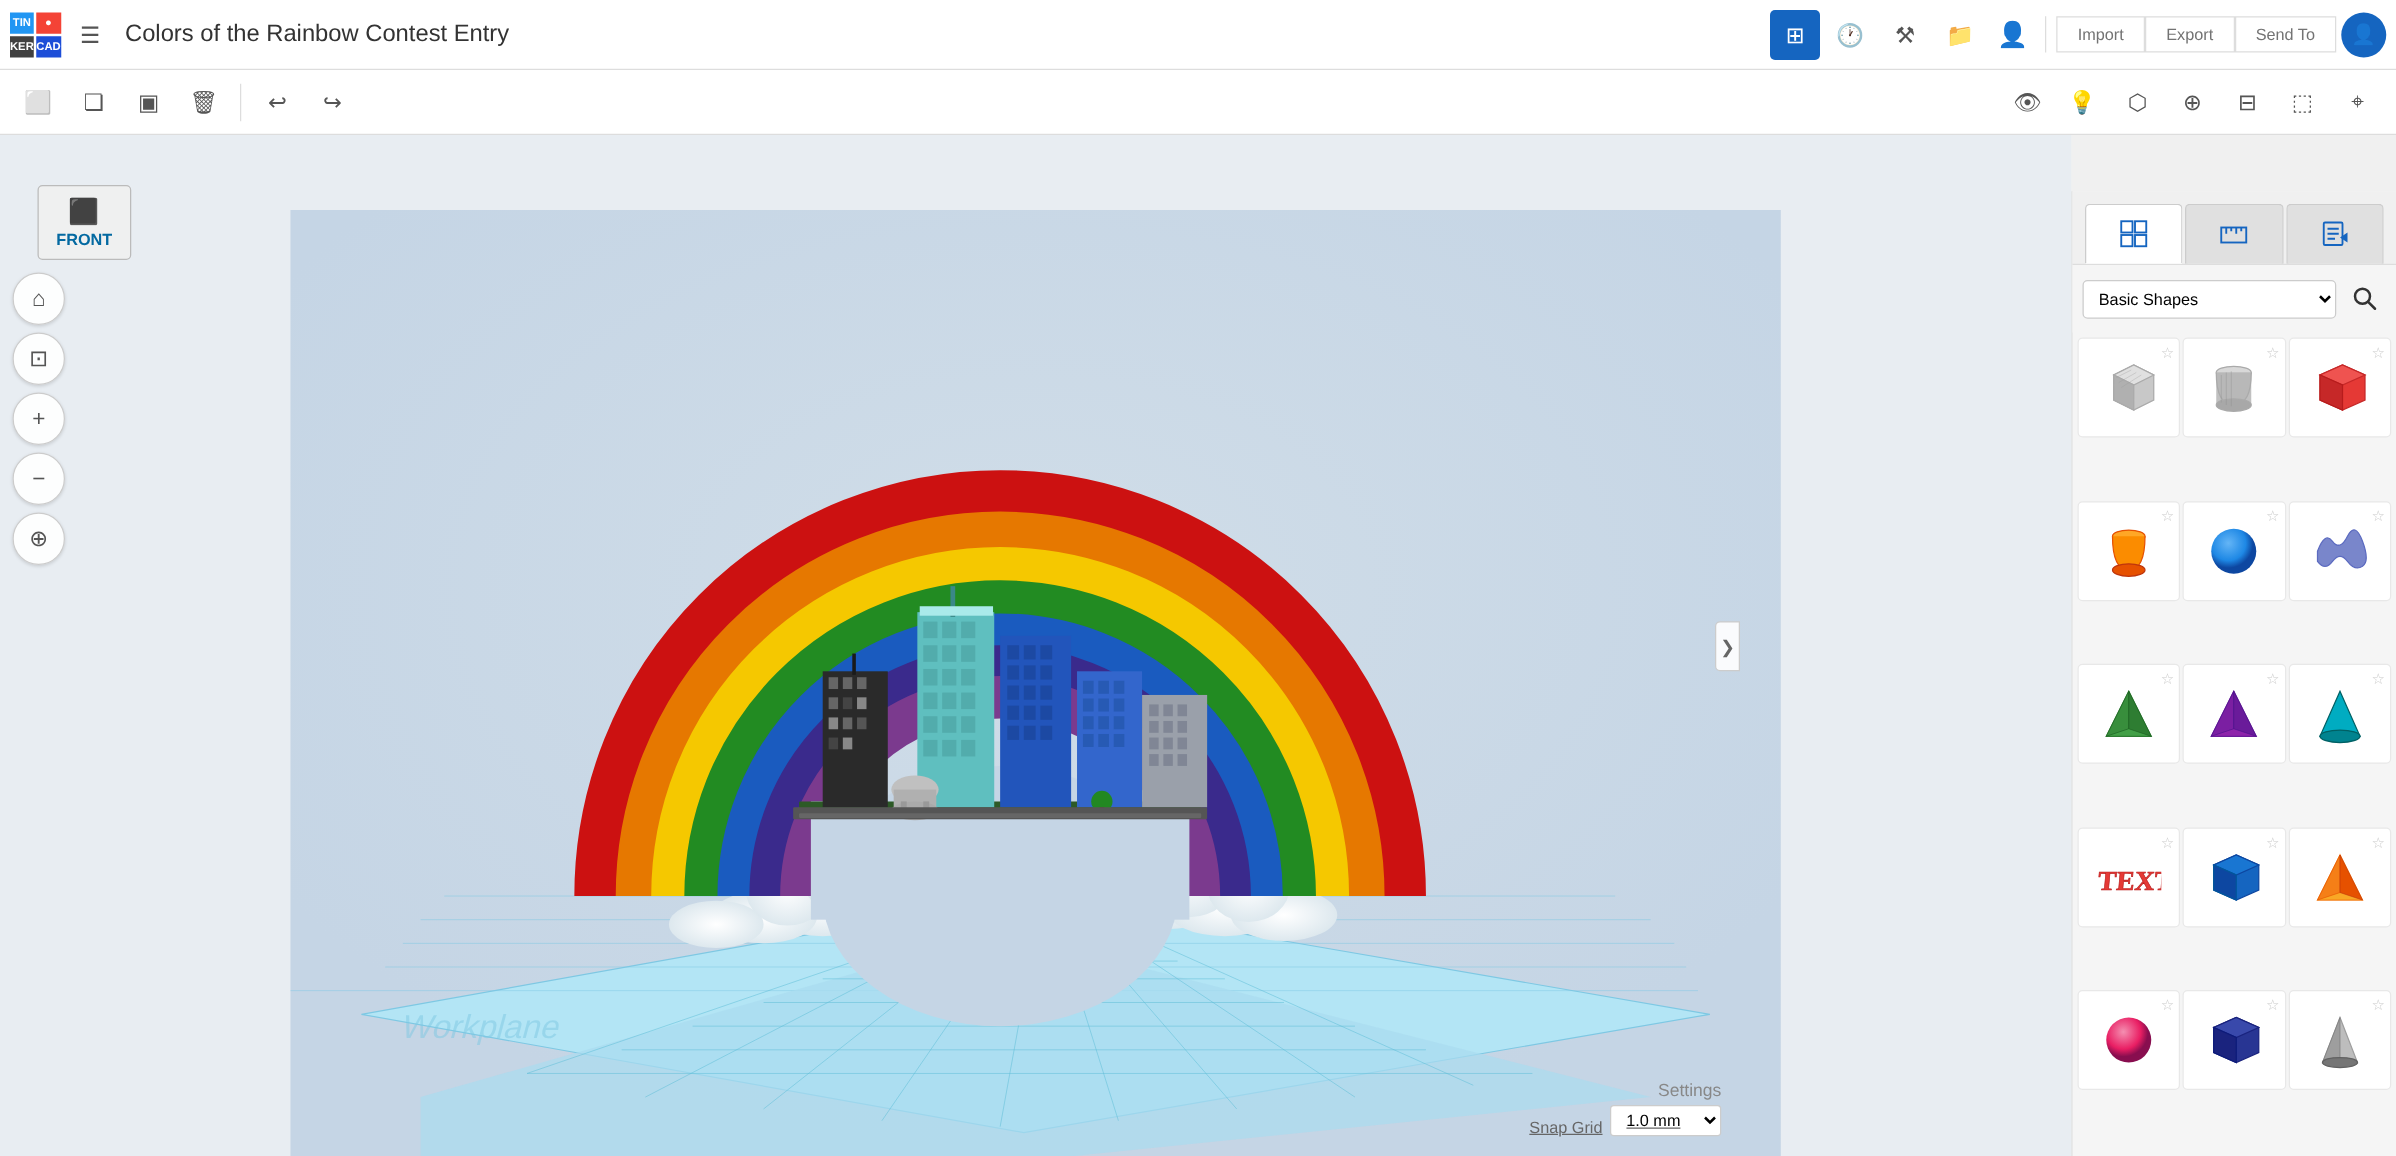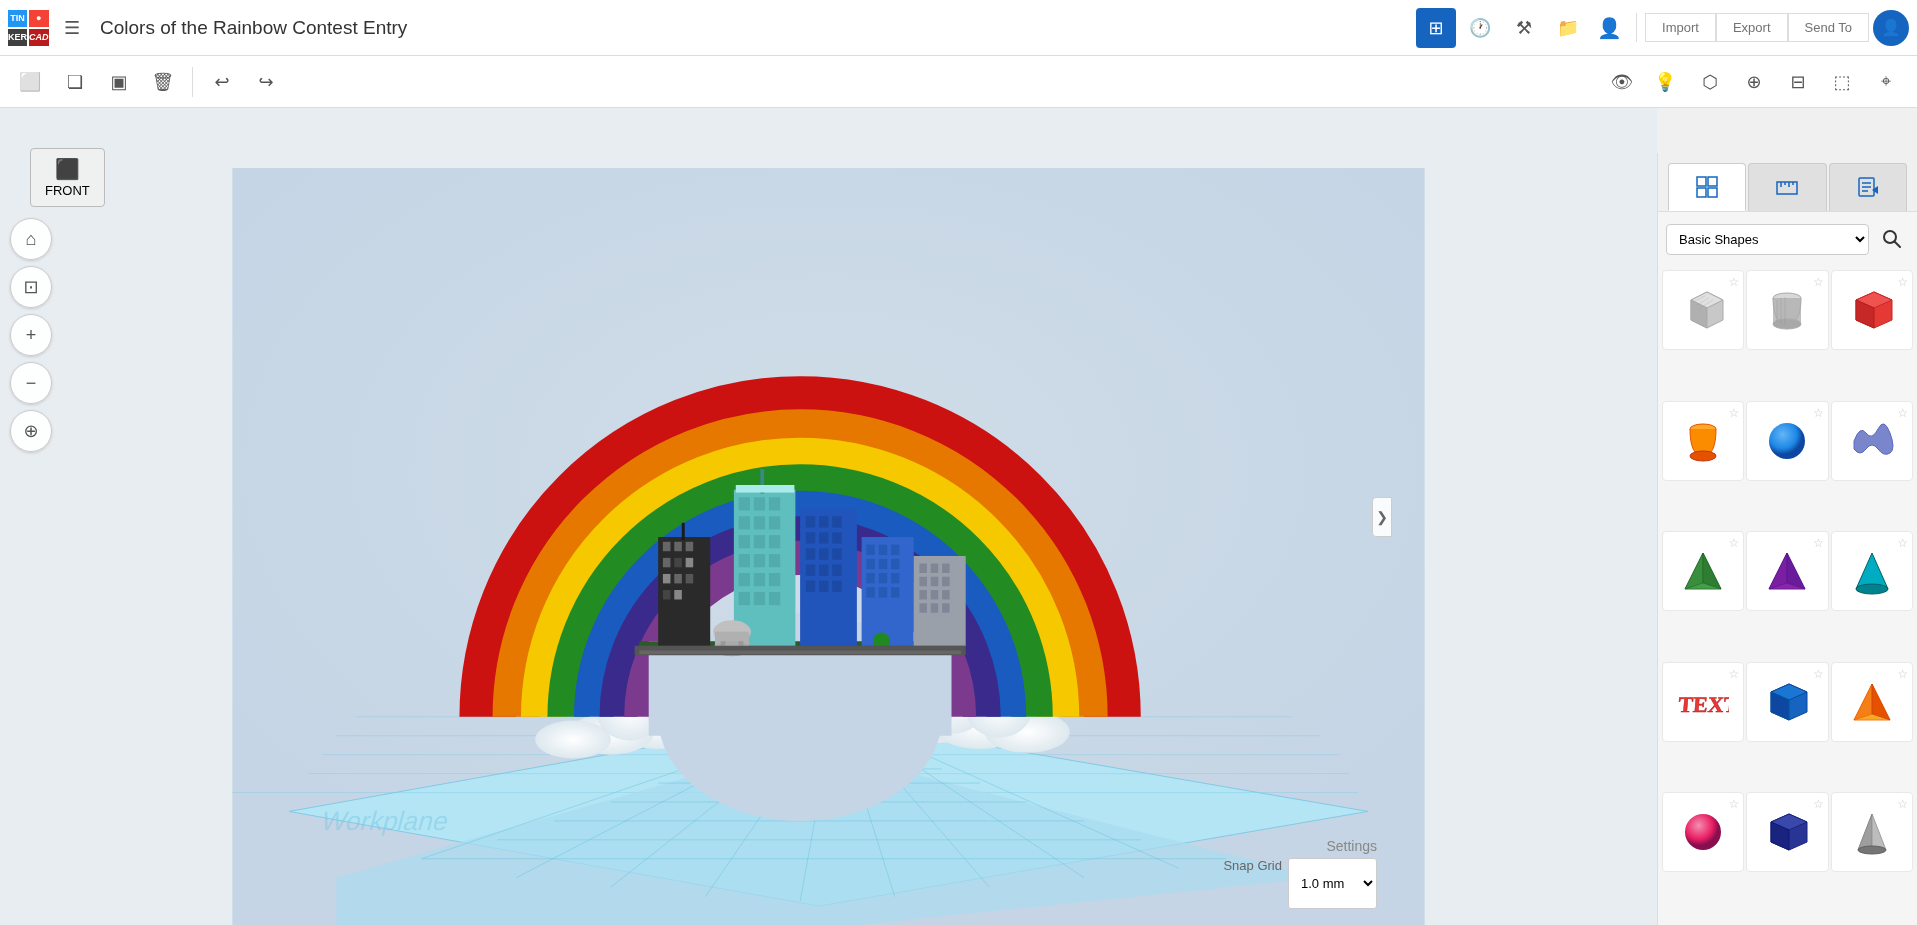--- a/index.html
+++ b/index.html
@@ -17,21 +17,21 @@
       flex-shrink: 0;
     }
     #tinkercad-logo {
       width: 36px; height: 36px;
       display: grid; grid-template-columns: 1fr 1fr; grid-template-rows: 1fr 1fr;
       gap: 2px; flex-shrink: 0;
     }
     .logo-cell { display: flex; align-items: center; justify-content: center; font-size: 9px; font-weight: bold; color: #fff; }
     .logo-tin { background: #2196F3; }
     .logo-ker { background: #404040; }
-    .logo-cad { background: #b91c1c; font-style: italic; }
+    .logo-cad { background: #1d4ed8; }
     .logo-dot { background: #F44336; }
     #project-title { font-size: 19px; color: #333; font-weight: 500; }
 
     .spacer { flex: 1; }
 
     #topbar-right { display: flex; align-items: center; gap: 4px; }
     .top-icon-btn {
       width: 40px; height: 40px;
       background: none; border: none; cursor: pointer;
       display: flex; align-items: center; justify-content: center;
@@ -117,22 +117,22 @@
 
     
     #front-label {
       position: absolute;
       top: 40px; left: 30px;
       background: rgba(240,240,240,0.9);
       border: 1px solid #bbb;
       border-radius: 4px;
       padding: 8px 14px;
       font-size: 13px;
-      color: #000000;
-      font-weight: 400;
+      color: #0369a1;
+      font-weight: 700;
       text-align: center;
       min-width: 70px;
     }
     #front-label::before {
       content: '⬛';
       display: block;
       font-size: 20px;
       color: #bbb;
       margin-bottom: 2px;
     }
@@ -175,29 +175,30 @@
       gap: 4px;
     }
     #settings-label {
       font-size: 14px;
       color: #888;
       cursor: pointer;
       margin-left: 20px;
     }
     #snap-control {
       display: flex;
-      align-items: flex-start;
+      align-items: flex-end;
       gap: 6px;
       font-size: 13px;
       color: #666;
+      text-decoration: underline;
     }
     #snap-select {
       border: 1px solid #ccc;
       border-radius: 3px;
-      padding: 16px 8px;
+      padding: 3px 8px;
       font-size: 13px;
       background: #fff;
     }
 
     
     #right-panel {
       width: 260px;
       background: #f5f5f5;
       border-left: 1px solid #ddd;
       display: flex;

